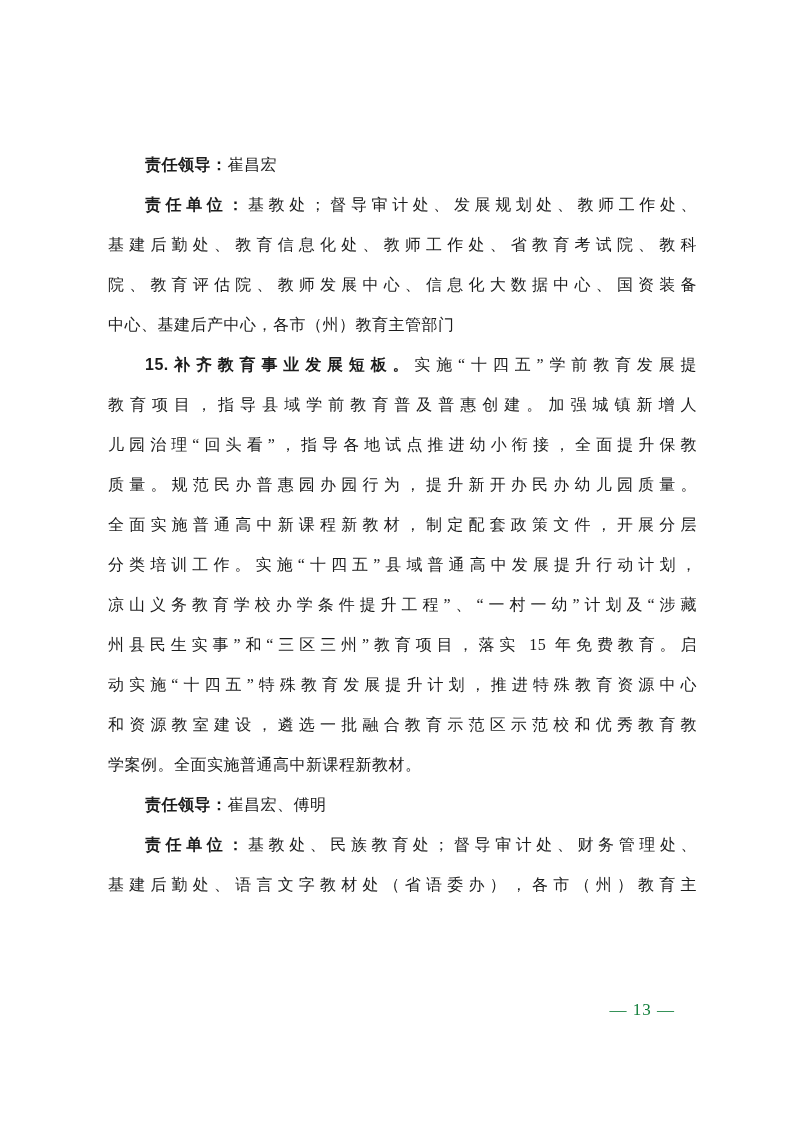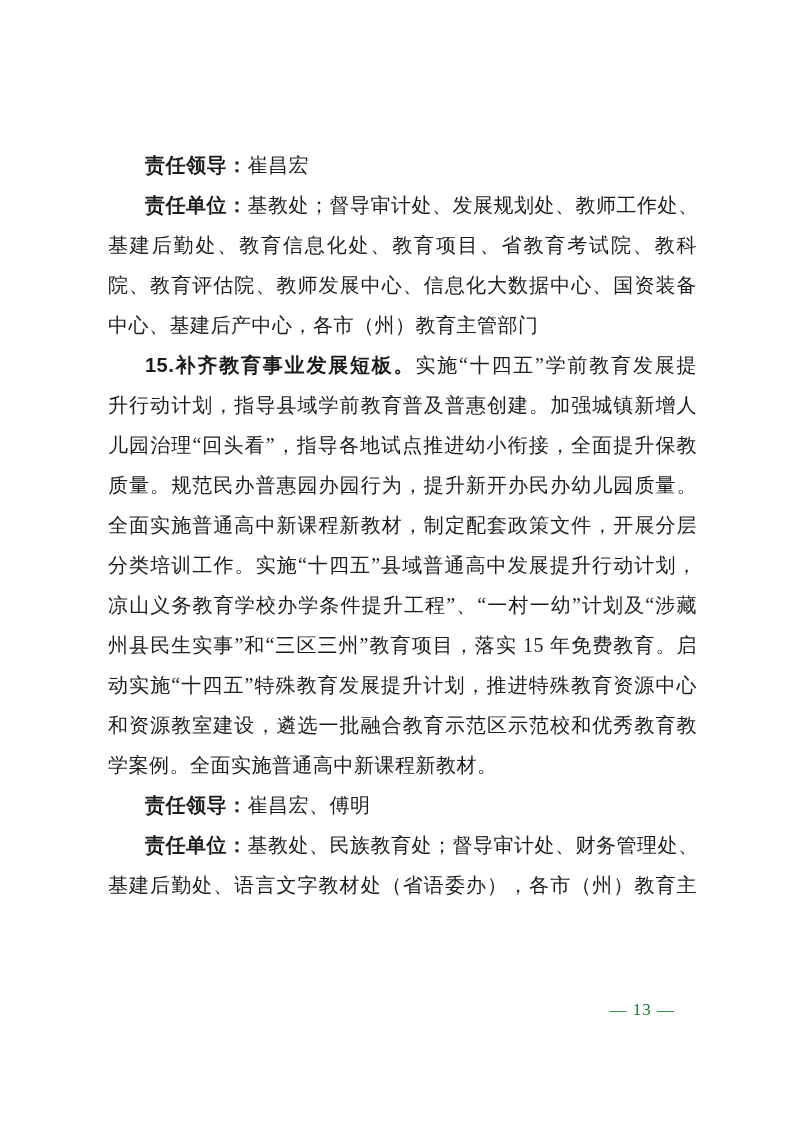--- a/index.html
+++ b/index.html
@@ -18,21 +18,21 @@
   }
   .content {
     position: absolute;
     top: 145px;
     left: 108px;
     width: 589px;
   }
   .line {
     height: 40px;
     line-height: 40px;
-    font-size: 20px;
+    font-size: 16px;
     white-space: nowrap;
     letter-spacing: 0.5px;
   }
   .justify {
     text-align: justify;
     text-align-last: justify;
     text-justify: inter-character;
   }
   .indent {
     text-indent: 37px;
@@ -56,29 +56,29 @@
 </head>
 <body>
 
 <div class="page">
   <div class="content">
 
     <div class="line indent"><span class="label">责任领导：</span><span>崔昌宏</span></div>
 
     <div class="line indent justify"><span class="label">责任单位：</span><span>基教处；督导审计处、发展规划处、教师工作处、</span></div>
 
-    <div class="line justify"><span>基建后勤处、教育信息化处、教育项目、省教育考试院、教科</span></div>
+    <div class="line justify"><span>基建后勤处、教育信息化处、教师工作处、省教育考试院、教科</span></div>
 
     <div class="line justify"><span>院、教育评估院、教师发展中心、信息化大数据中心、国资装备</span></div>
 
     <div class="line"><span>中心、基建后产中心，各市（州）教育主管部门</span></div>
 
     <div class="line indent justify"><span class="label">15.补齐教育事业发展短板。</span><span>实施“十四五”学前教育发展提</span></div>
 
-    <div class="line justify"><span>升行动计划，指导县域学前教育普及普惠创建。加强城镇新增人</span></div>
+    <div class="line justify"><span>教育项目，指导县域学前教育普及普惠创建。加强城镇新增人</span></div>
 
 
     <div class="line justify"><span>儿园治理“回头看”，指导各地试点推进幼小衔接，全面提升保教</span></div>
 
     <div class="line justify"><span>质量。规范民办普惠园办园行为，提升新开办民办幼儿园质量。</span></div>
 
     <div class="line justify"><span>全面实施普通高中新课程新教材，制定配套政策文件，开展分层</span></div>
 
     <div class="line justify"><span>分类培训工作。实施“十四五”县域普通高中发展提升行动计划，</span></div>
 

